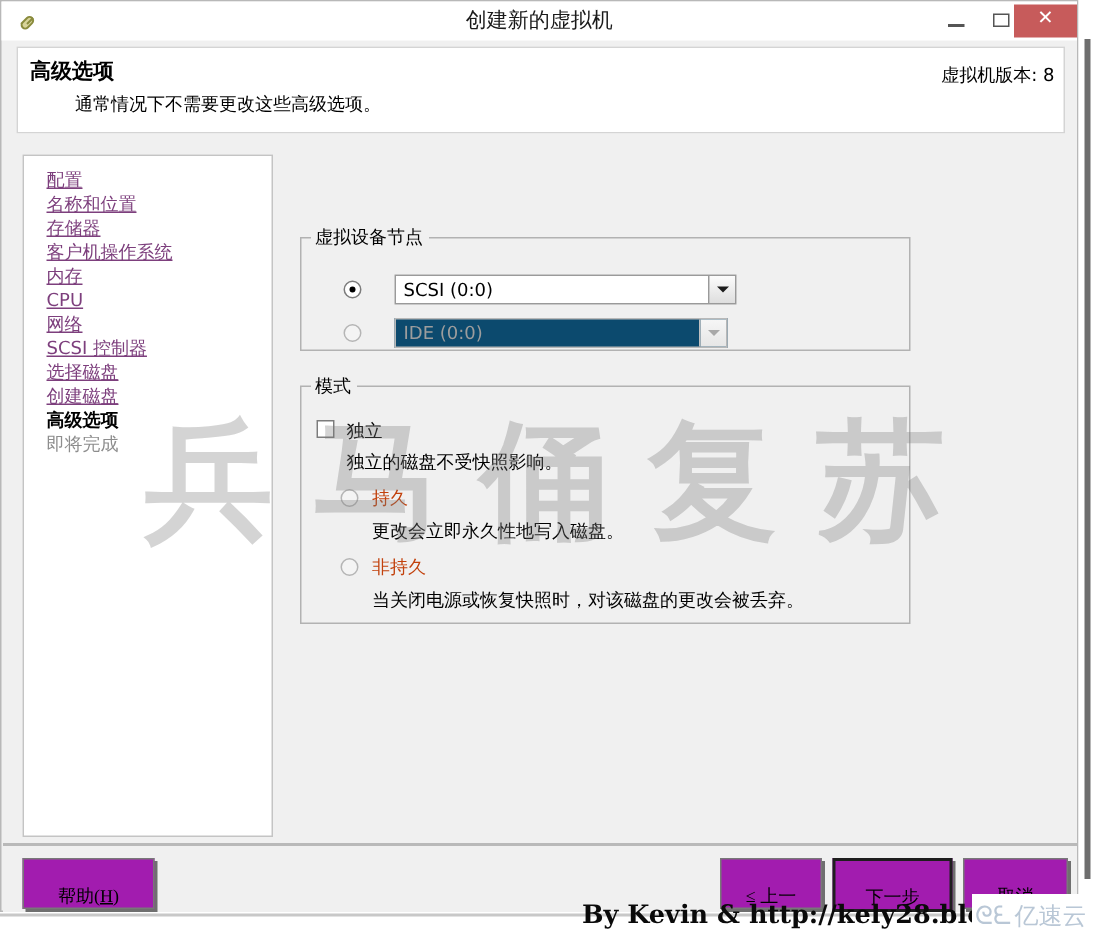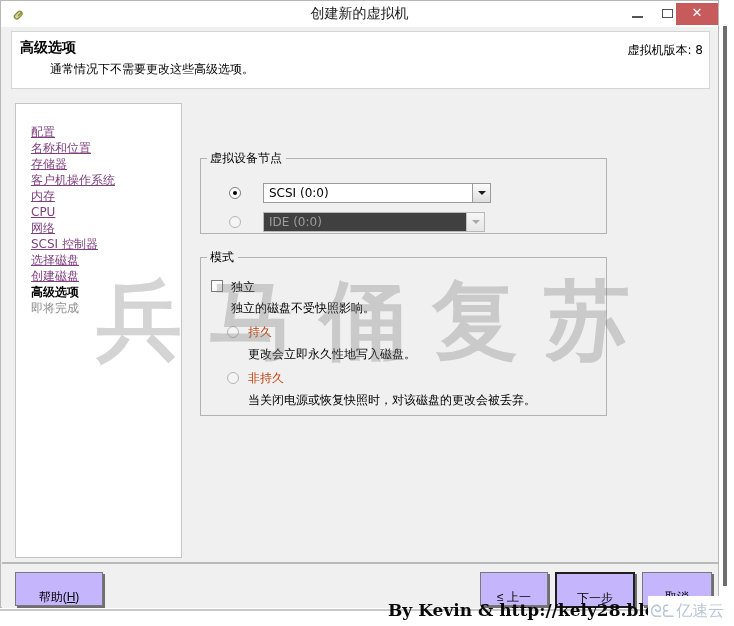--- a/index.html
+++ b/index.html
@@ -259,21 +259,21 @@
     box-sizing: border-box;
   }
   .combo .arrowbox::after {
     content: "";
     position: absolute;
     left: 5px; top: 7px;
     border-left: 4px solid transparent;
     border-right: 4px solid transparent;
     border-top: 4px solid #1c1c1c;
   }
-  .combo.disabled { background: #404040; border-color: #b8b8b8; }
+  .combo.disabled { background: #0c4a6e; border-color: #b8b8b8; }
   .combo.disabled .val { color: #9d9d9d; }
   .combo.disabled .arrowbox { border-left-color: #c0c0c0; background: linear-gradient(#f6f6f6,#e6e6e6); }
   .combo.disabled .arrowbox::after { border-top-color: #a8a8a8; }
 
   .label-txt { position: absolute; font-size: 12px; color: #000; }
   .label-txt.disabled { color: #c2410c; }
 
   
   #footer-sep {
     position: absolute;
@@ -284,25 +284,25 @@
   #footer {
     position: absolute;
     left: 1px; top: 563px;
     width: 716px; height: 44px;
     background: #f0f0f0;
   }
   .btn {
     position: absolute;
     top: 8px;
     height: 24px;
-    background: #c4b5fd;
+    background: #a21caf;
     border: 1px solid #787878;
     box-shadow: 2px 2px 0 #6f6f6f;
     font-size: 12px;
-    font-family: Liberation Sans, sans-serif;
+    font-family: Liberation Serif, serif;
     color: #000;
     cursor: default;
     padding: 16px;
     box-sizing: border-box;
   }
   .btn.default { border: 2px solid #1e1e1e; }
   #btn-help { left: 13px; width: 88px; }
   #btn-back { left: 478px; width: 68px; }
   #btn-next { left: 553px; width: 80px; }
   #btn-cancel { left: 640px; width: 70px; }
@@ -379,21 +379,21 @@
   </div>
 
   <div id="header">
     <div id="header-title">高级选项</div>
     <div id="header-sub">通常情况下不需要更改这些高级选项。</div>
     <div id="header-version">虚拟机版本: 8</div>
   </div>
 
   <div id="body-area">
 
-    <div id="sidebar" style="padding-top: 20px;">
+    <div id="sidebar" style="padding-top: 8px;">
         <div class="side-item link"><span>配置</span></div>
         <div class="side-item link"><span>名称和位置</span></div>
         <div class="side-item link"><span>存储器</span></div>
         <div class="side-item link"><span>客户机操作系统</span></div>
         <div class="side-item link"><span>内存</span></div>
         <div class="side-item link"><span>CPU</span></div>
         <div class="side-item link"><span>网络</span></div>
         <div class="side-item link"><span>SCSI 控制器</span></div>
         <div class="side-item link"><span>选择磁盘</span></div>
         <div class="side-item link"><span>创建磁盘</span></div>

